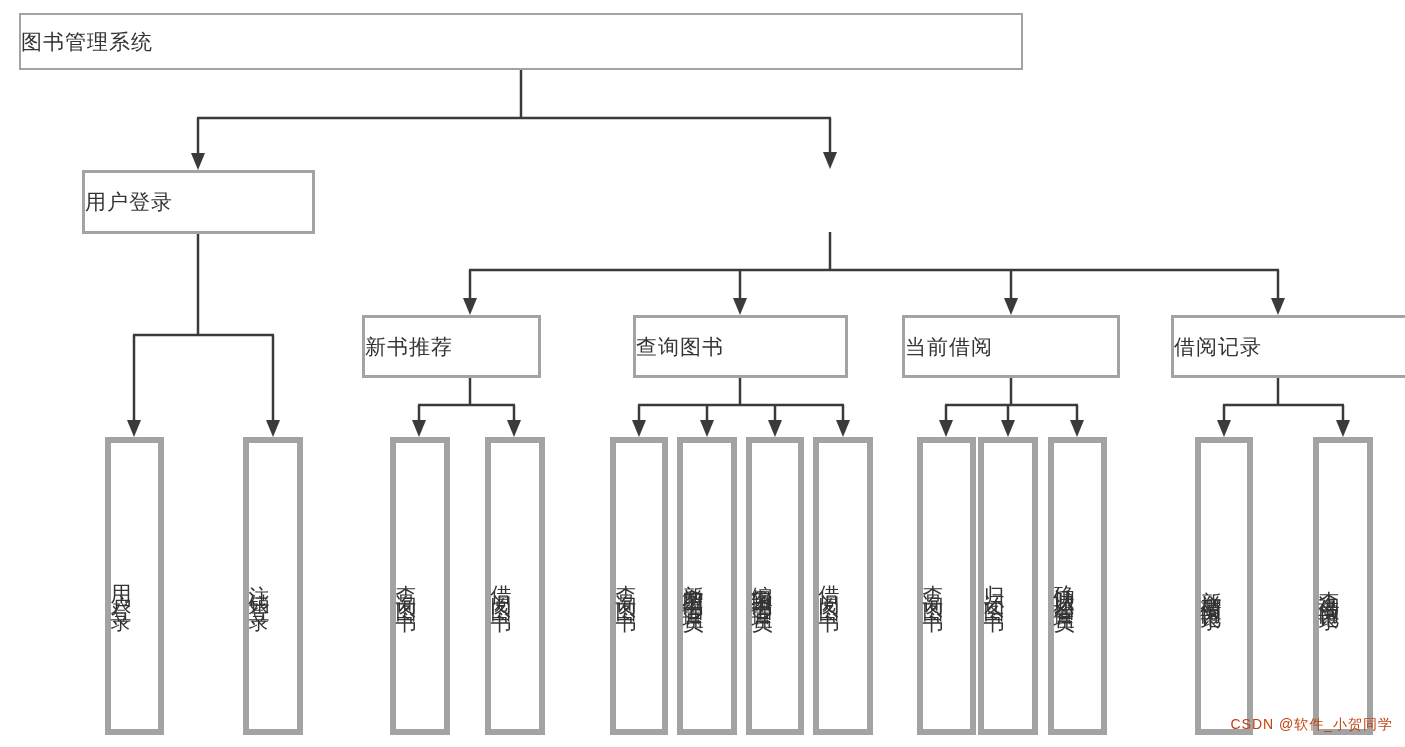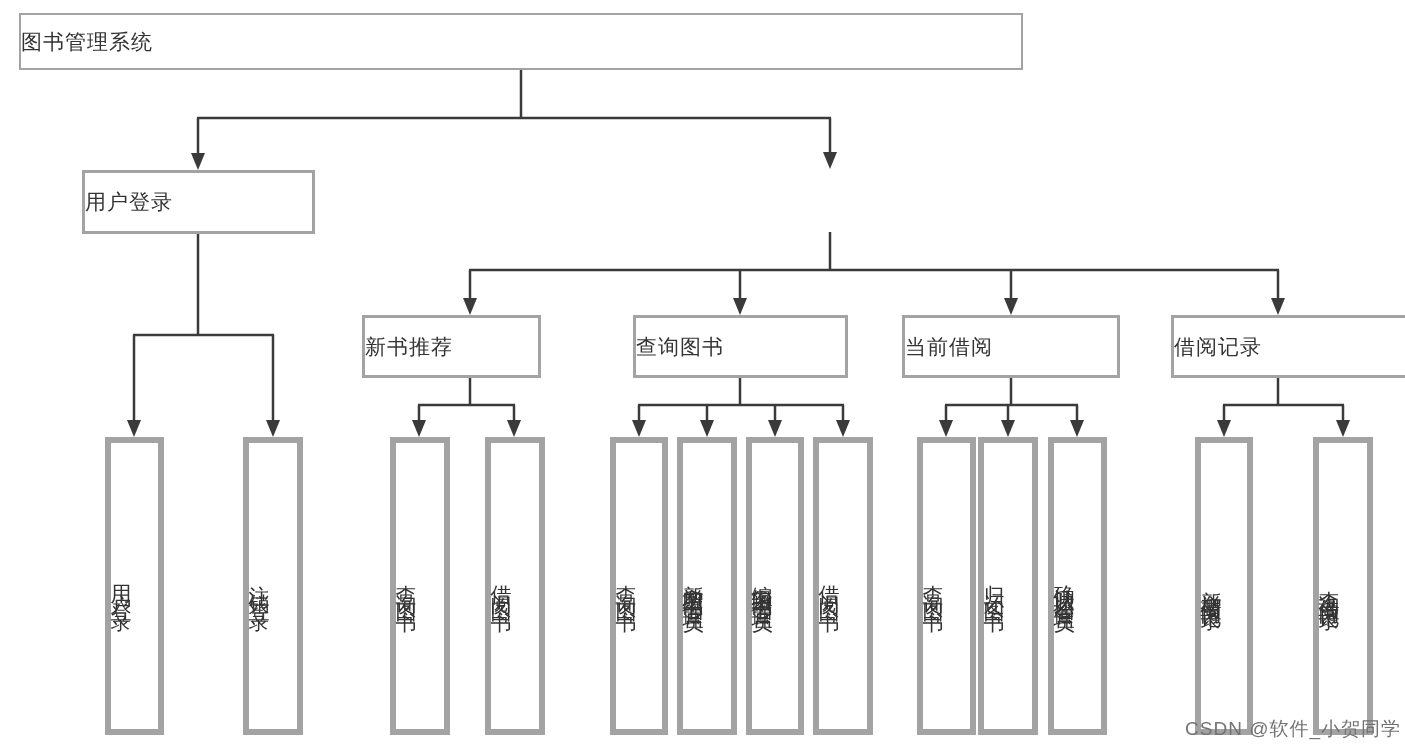--- a/index.html
+++ b/index.html
@@ -31,23 +31,23 @@
     text-orientation:mixed;
     letter-spacing:9px;
     font-size:21px;
     line-height:1;
     max-height:284px;
   }
   .leaf.long .vtext{letter-spacing:4px;}
   .watermark{
     position:absolute;
     top:716px;
-    right:4px;
-    color:#737373;
-    font-size:19px;
+    right:12px;
+    color:#c2410c;
+    font-size:14px;
     letter-spacing:1px;
     z-index:5;
     white-space:nowrap;
   }
 </style>
 </head>
 <body>
 
 <div id="canvas">
 

